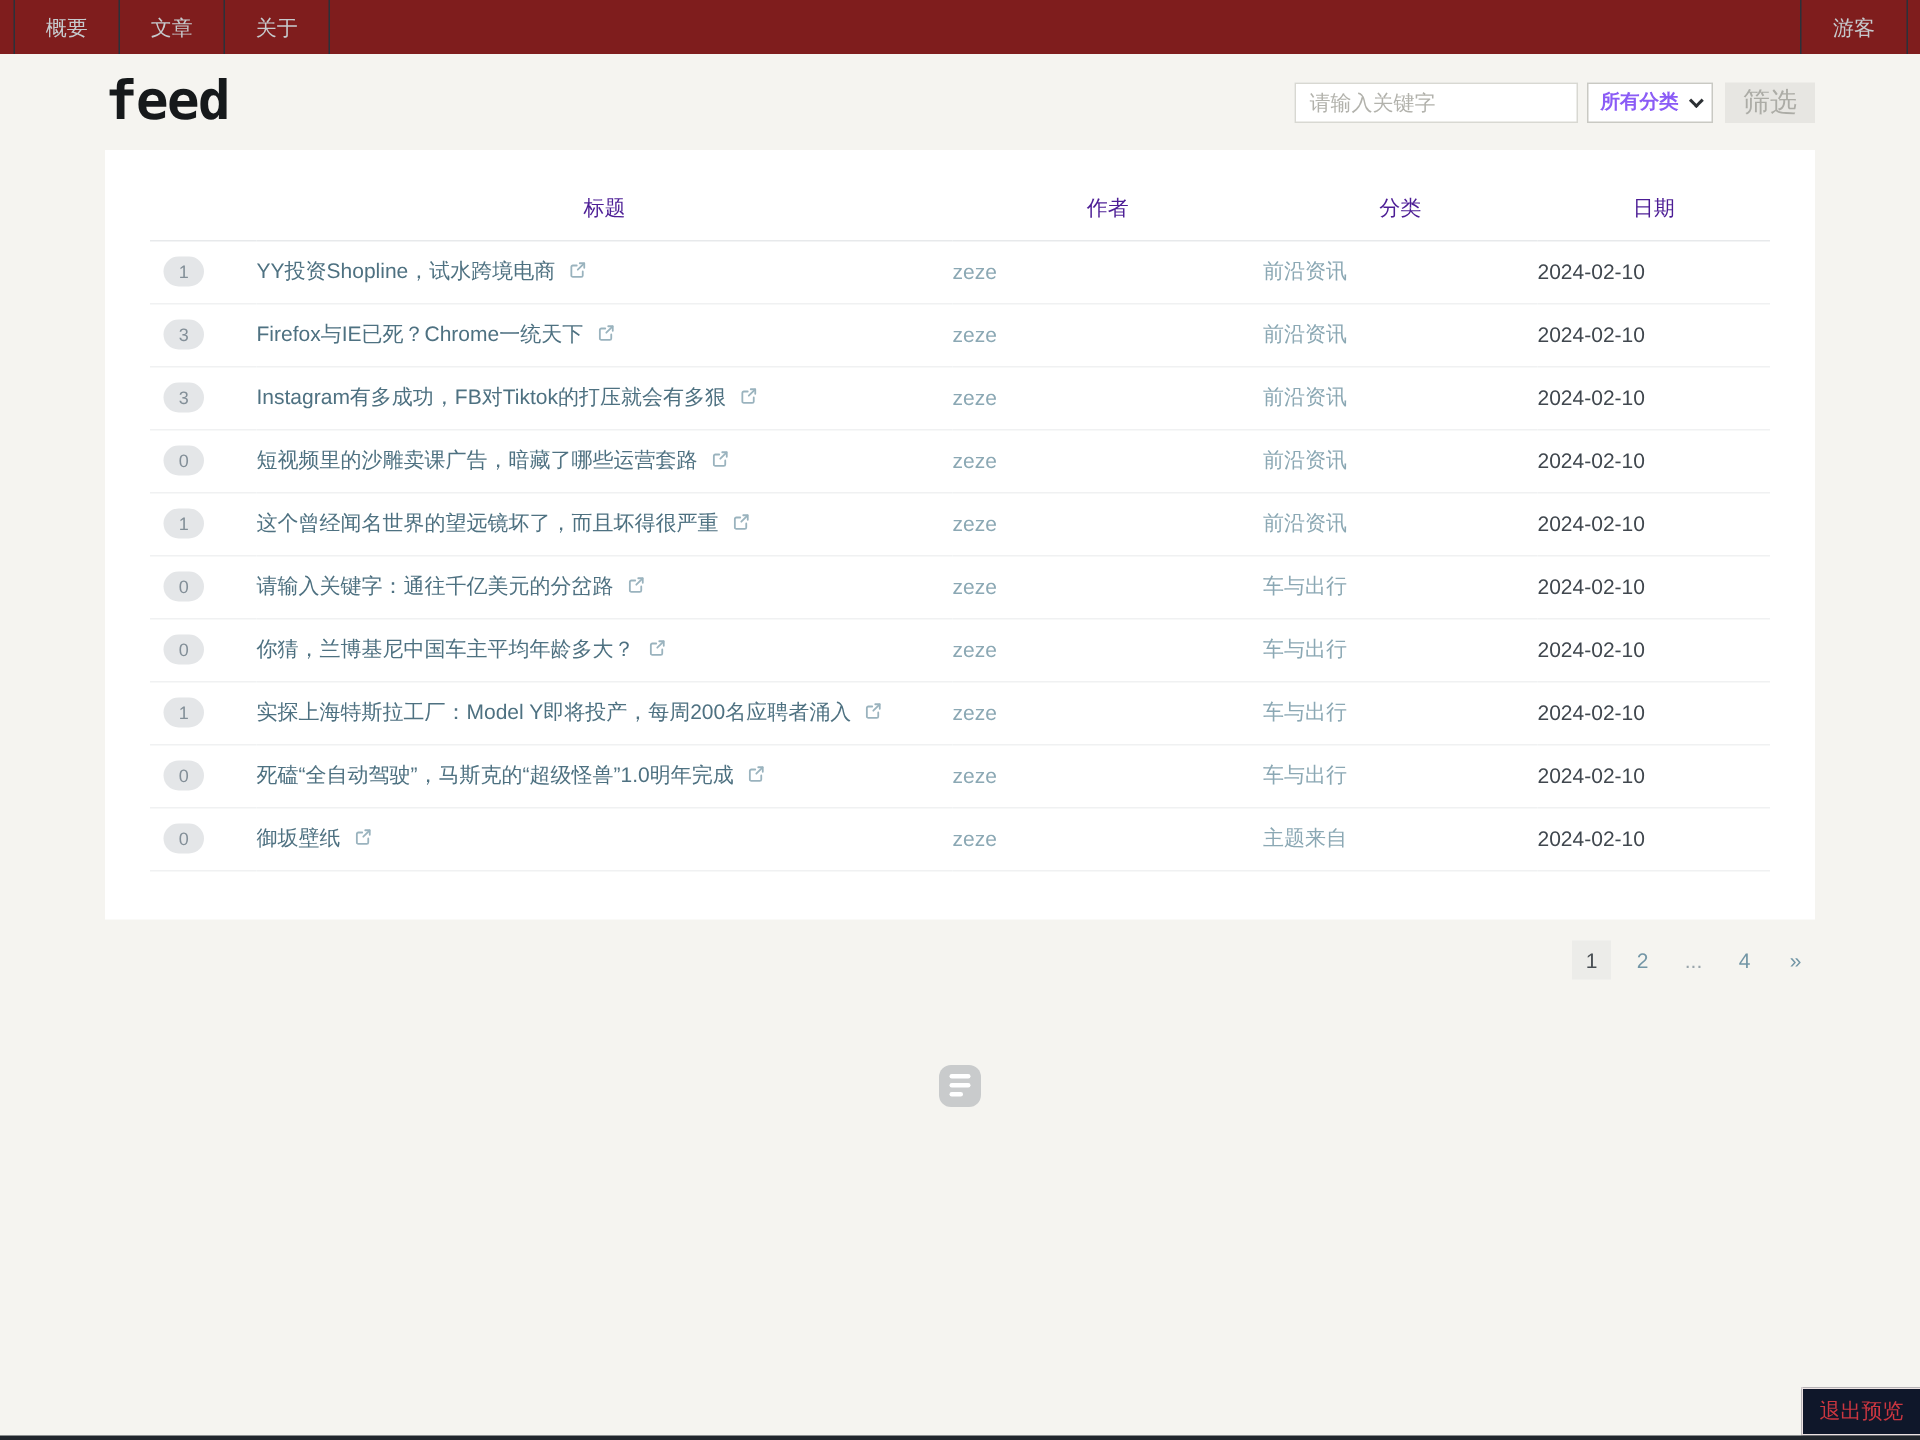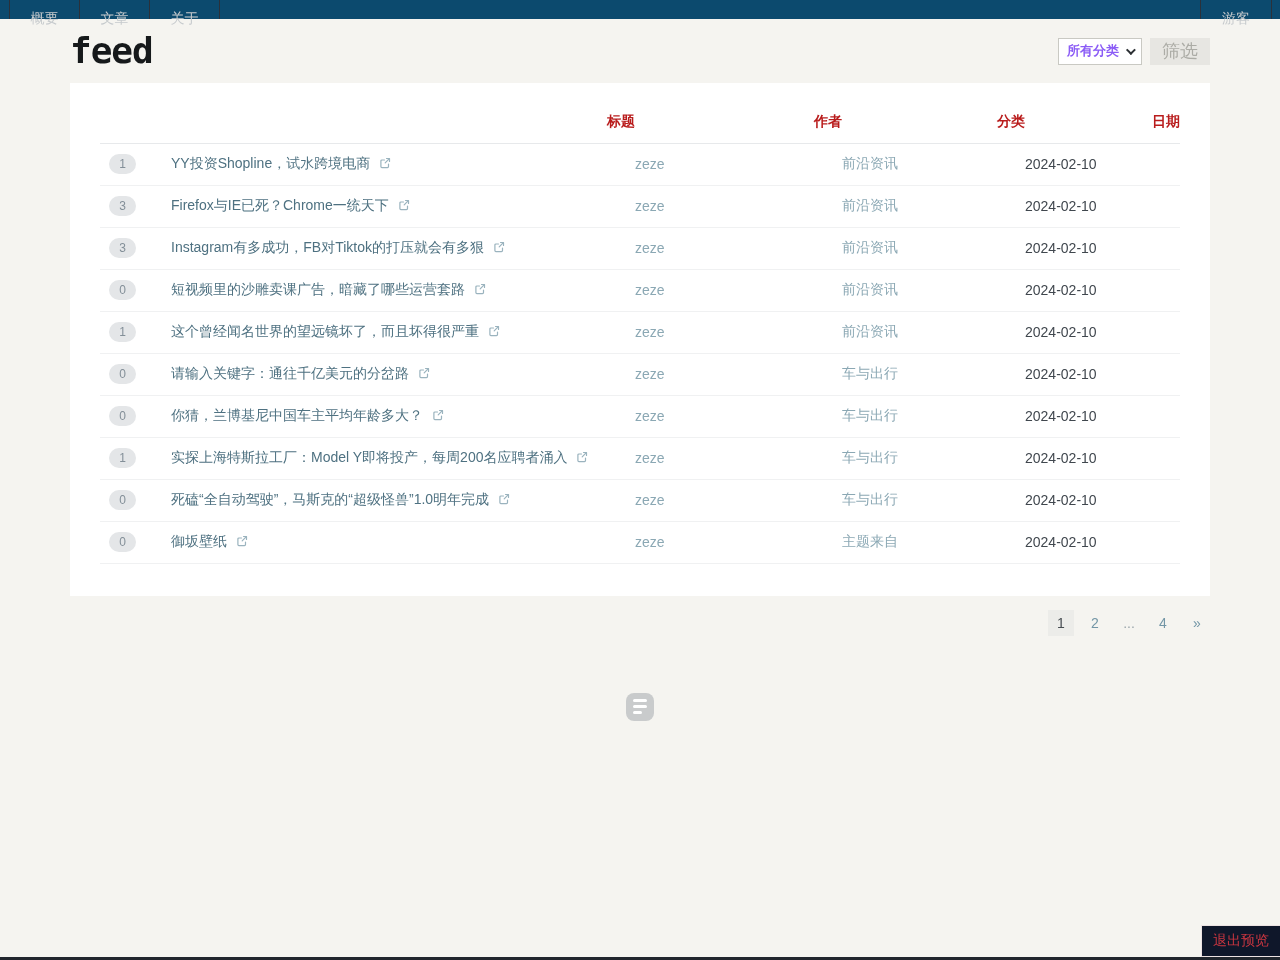--- a/index.html
+++ b/index.html
@@ -2,21 +2,21 @@
 <html><head>
 <meta charset="utf-8">
 <style>
   * { margin:0; padding:0; box-sizing:border-box; }
   html,body { width:1280px; height:960px; overflow:hidden; }
   body {
     font-family:"Liberation Sans","DejaVu Sans",sans-serif;
     background:#f5f4f0; position:relative; font-size:14px;
   }
   
-  .navbar { height:19px; background:#0c4a6e; display:flex; justify-content:space-between; align-items:stretch; }
+  .navbar { height:36px; background:#7f1d1d; display:flex; justify-content:space-between; align-items:stretch; }
   .nav-left { display:flex; margin-left:9px; border-left:1px solid #2b313a; }
   .nav-right { display:flex; margin-right:8px; }
   .nav-item {
     width:70px; text-align:center; line-height:36px; color:#c6cacd;
     font-size:14px; border-right:1px solid #2b313a; cursor:pointer;
   }
   .nav-right .nav-item { width:72px; border-left:1px solid #2b313a; }
   
   .page-header { width:1140px; margin:0 auto; height:64px; display:flex; align-items:center; justify-content:space-between; }
   .logo { font-family:"DejaVu Sans Mono","Liberation Mono",monospace; font-weight:bold; font-size:36px; color:#16191b; letter-spacing:-1px; line-height:1; cursor:pointer; }
@@ -36,21 +36,21 @@
   .filter-btn {
     height:27px; margin-left:8px; padding:0 12px; border:none; background:#e7e6e2;
     color:#acaca6; font-size:18px; cursor:pointer;
     font-family:"Liberation Sans","DejaVu Sans",sans-serif;
   }
   
   .card { width:1140px; margin:0 auto; background:#fff; padding:19px 30px 32px 30px; }
   table { width:100%; border-collapse:collapse; table-layout:fixed; }
   col.c-badge { width:71px; } col.c-title { width:464px; } col.c-author { width:207px; }
   col.c-cat { width:183px; } col.c-date { width:155px; }
-  th { text-align:right; font-size:14px; color:#b91c1c; font-weight:bold; height:41px; border-bottom:1px solid #e7e9eb; }
+  th { text-align:center; font-size:14px; color:#4c1d95; font-weight:normal; height:41px; border-bottom:1px solid #e7e9eb; }
   td { height:42px; border-bottom:1px solid #f0f1f2; font-size:14px; vertical-align:middle; }
   .badge {
     display:inline-block; min-width:27px; height:20px; line-height:20px; border-radius:10px;
     background:#e4e6e8; color:#838f98; font-size:12px; text-align:center; margin-left:9px; padding:0 4px;
   }
   a { text-decoration:none; cursor:pointer; }
   .title-link { color:#4e7181; }
   .muted-link { color:#8ba8b4; }
   .date-text { color:#40474e; }
   .ext-icon { margin-left:5px; vertical-align:-1px; }
@@ -92,20 +92,21 @@
   <div class="nav-item">关于</div>
 </div>
   <div class="nav-right">
     <div class="nav-item">游客</div>
   </div>
 </nav>
 
 <div class="page-header">
   <div class="logo">feed</div>
   <div class="controls">
+    <input class="search-input" type="text" placeholder="请输入关键字" style="">
     <div class="cat-select">
       <span>所有分类</span>
       <span class="chev"></span>
     </div>
     <button class="filter-btn">筛选</button>
   </div>
 </div>
 
 <div class="card">
   <table>

